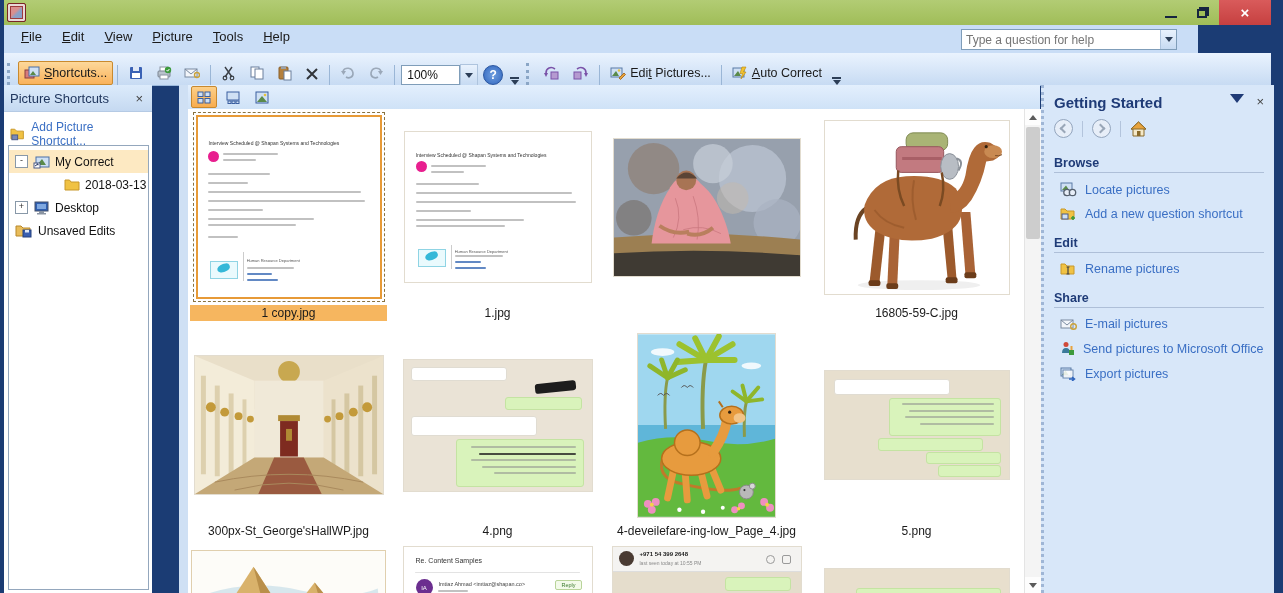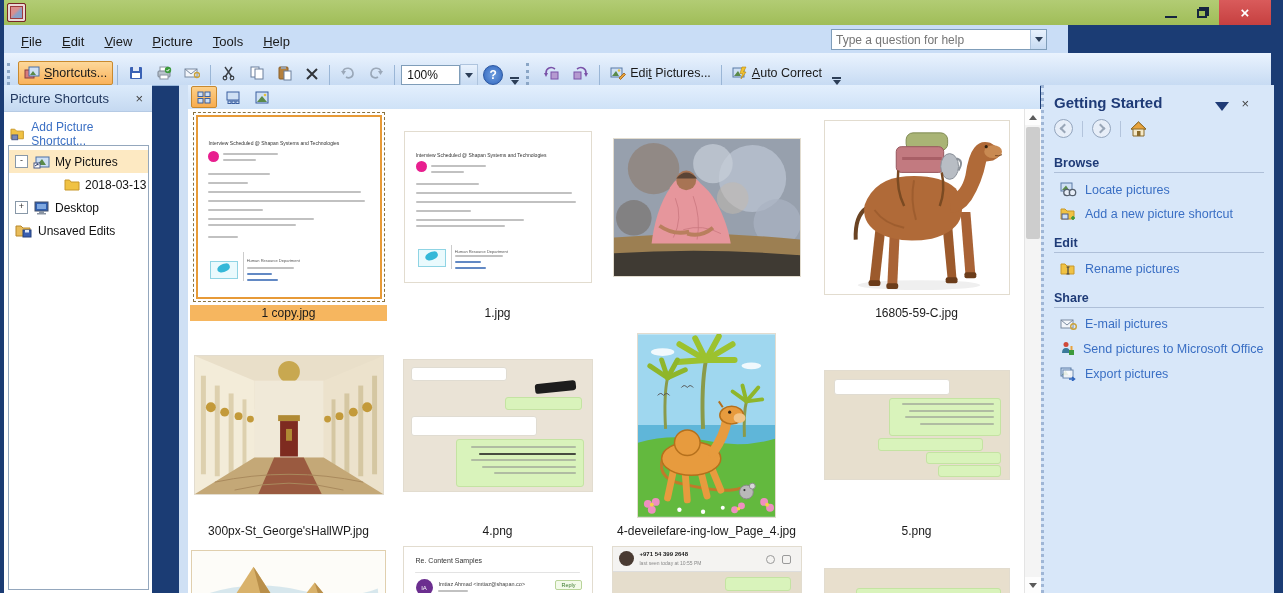--- a/index.html
+++ b/index.html
@@ -21,22 +21,22 @@
   .wcontrols{position:absolute;right:0;top:0;height:25px;display:flex;align-items:stretch}
   .wbtn{width:32px;display:flex;align-items:center;justify-content:center;cursor:default}
   .minbar{width:12px;height:2px;background:#16243f;margin-top:8px}
   .restore{position:relative;width:12px;height:11px}
   .restore i{position:absolute;border:2px solid #16243f;background:transparent}
   .restore .rb{right:0;top:0;width:6px;height:5px}
   .restore .rf{left:0;bottom:0;width:6px;height:5px;background:#a0bd58}
   .closebtn{width:52px;background:linear-gradient(#d95b5b,#c64040);color:#fff;
     font-size:15px;font-weight:bold;display:flex;align-items:center;justify-content:center}
   
-  .menubar{left:4px;top:25px;width:1064px;height:28px;background:#c9ddf6;
-    display:flex;align-items:flex-end;border-bottom:1px solid #aec8e8}
+  .menubar{left:4px;top:25px;width:1194px;height:28px;background:#c9ddf6;
+    display:flex;align-items:flex-start;border-bottom:1px solid #aec8e8}
   .mitem{font-size:13px;color:#1a1a1a;padding:4px 9px;margin-left:2px;cursor:default}
   .mitem:first-child{margin-left:8px}
   .searchbox{position:absolute;right:21px;top:4px;width:214px;height:19px;background:#fff;
     border:1px solid #7f9db9;display:flex;align-items:center}
   .searchbox input{flex:1;border:none;outline:none;font-size:12px;padding:0 4px;
     font-family:"Liberation Sans",sans-serif;color:#333;background:transparent}
   .ddbtn{width:15px;height:100%;background:linear-gradient(#e9f2fd,#c6daf2);
     border-left:1px solid #aec4de;display:flex;align-items:center;justify-content:center}
   .tri-down{width:0;height:0;border-left:4px solid transparent;border-right:4px solid transparent;
     border-top:5px solid #2c3e57}
@@ -131,21 +131,21 @@
   .sbtn{position:absolute;left:0;width:16px;height:16px;background:#fdfdfd;display:flex;
     align-items:center;justify-content:center}
   .chev-up{width:0;height:0;border-left:4px solid transparent;border-right:4px solid transparent;
     border-bottom:5px solid #5a5a5a}
   .chev-dn{width:0;height:0;border-left:4px solid transparent;border-right:4px solid transparent;
     border-top:5px solid #5a5a5a}
   .sthumb{position:absolute;left:1px;top:18px;width:14px;height:112px;background:#cdcdcd;border-radius:2px}
   
   .tpane{left:1041px;top:85px;width:230px;height:508px;background:#d8e7f9;
     border-left:3px dotted #9fb6d6}
-  .tp-head{display:flex;align-items:flex-end;padding:9px 25px 6px 10px}
+  .tp-head{display:flex;align-items:flex-start;padding:9px 10px 6px 10px}
   .tp-title{font-size:15px;font-weight:bold;color:#1f3b77}
   .tp-dd{margin-left:auto;width:0;height:0;border-left:7px solid transparent;
     border-right:7px solid transparent;border-top:9px solid #1f3b77}
   .tp-x{margin-left:12px;font-size:13px;color:#444}
   .tp-nav{display:flex;align-items:center;gap:0;padding:2px 10px 8px 10px}
   .navcirc{width:17px;height:17px;border-radius:50%;border:1px solid #93a5bd;background:#e7eef8;
     display:flex;align-items:center;justify-content:center}
   .navcirc b{width:5px;height:5px;border-left:2px solid #9aa7b8;border-bottom:2px solid #9aa7b8;
     transform:rotate(45deg);margin-left:2px}
   .navcirc.fw b{transform:rotate(225deg);margin-left:-2px}
@@ -336,21 +336,21 @@
   </div>
   <div class="treebox">
     <div class="trow selrow">
       <span class="expbox">-</span>
       <svg width="17" height="14" viewBox="0 0 17 14">
           <rect x="3" y="2" width="13" height="10" fill="#cfe0f4" stroke="#4a6fa5"></rect>
           <polygon points="4,10 9,4 13,10" fill="#5a8a4a"></polygon>
           <rect x="1" y="8" width="6" height="5" fill="#fff" stroke="#4a5a88"></rect>
           <path d="M2 11 L5 9 M5 9 L3.7 9 M5 9 L5 10.3" stroke="#2a3a68" fill="none"></path>
         </svg>
-      <span>My Pictures</span>
+      <span>My Correct</span>
     </div>
     <div class="trow">
       <span class="tind2"></span>
       <svg width="16" height="13" viewBox="0 0 16 13">
           <path d="M1 3 L1 12 L15 12 L15 4 L7 4 L5.5 2 L1 2 Z" fill="#f0c244" stroke="#c8982a"></path>
         </svg>
       <span>2018-03-13</span>
     </div>
     <div class="trow">
       <span class="expbox">+</span>
@@ -767,21 +767,21 @@
         <path d="M9.8 10.5 h0.4" stroke="#55606e" stroke-width="1.3"></path>
       </svg>
     <span>Locate pictures</span>
   </div>
   <div class="tp-link">
     <svg width="17" height="14" viewBox="0 0 17 14">
         <path d="M1 4 L1 12 L14 12 L14 4 L7 4 L5 2 L1 2 Z" fill="#f0c244" stroke="#c8982a"></path>
         <rect x="2" y="7" width="6" height="5" fill="#cfe0f4" stroke="#4a5a88"></rect>
         <path d="M13 9 v4 M11 11 h4" stroke="#3c9a3c" stroke-width="1.6"></path>
       </svg>
-    <span>Add a new picture shortcut</span>
+    <span>Add a new question shortcut</span>
   </div>
 
   <div class="tp-sect">Edit</div>
   <div class="tp-rule"></div>
   <div class="tp-link">
     <svg width="17" height="14" viewBox="0 0 17 14">
         <path d="M1 4 L1 12 L14 12 L14 4 L7 4 L5 2 L1 2 Z" fill="#f0c244" stroke="#c8982a"></path>
         <path d="M8 5 v7 M6.5 5 h3 M6.5 12 h3" stroke="#444" stroke-width="1.2"></path>
       </svg>
     <span>Rename pictures</span>

